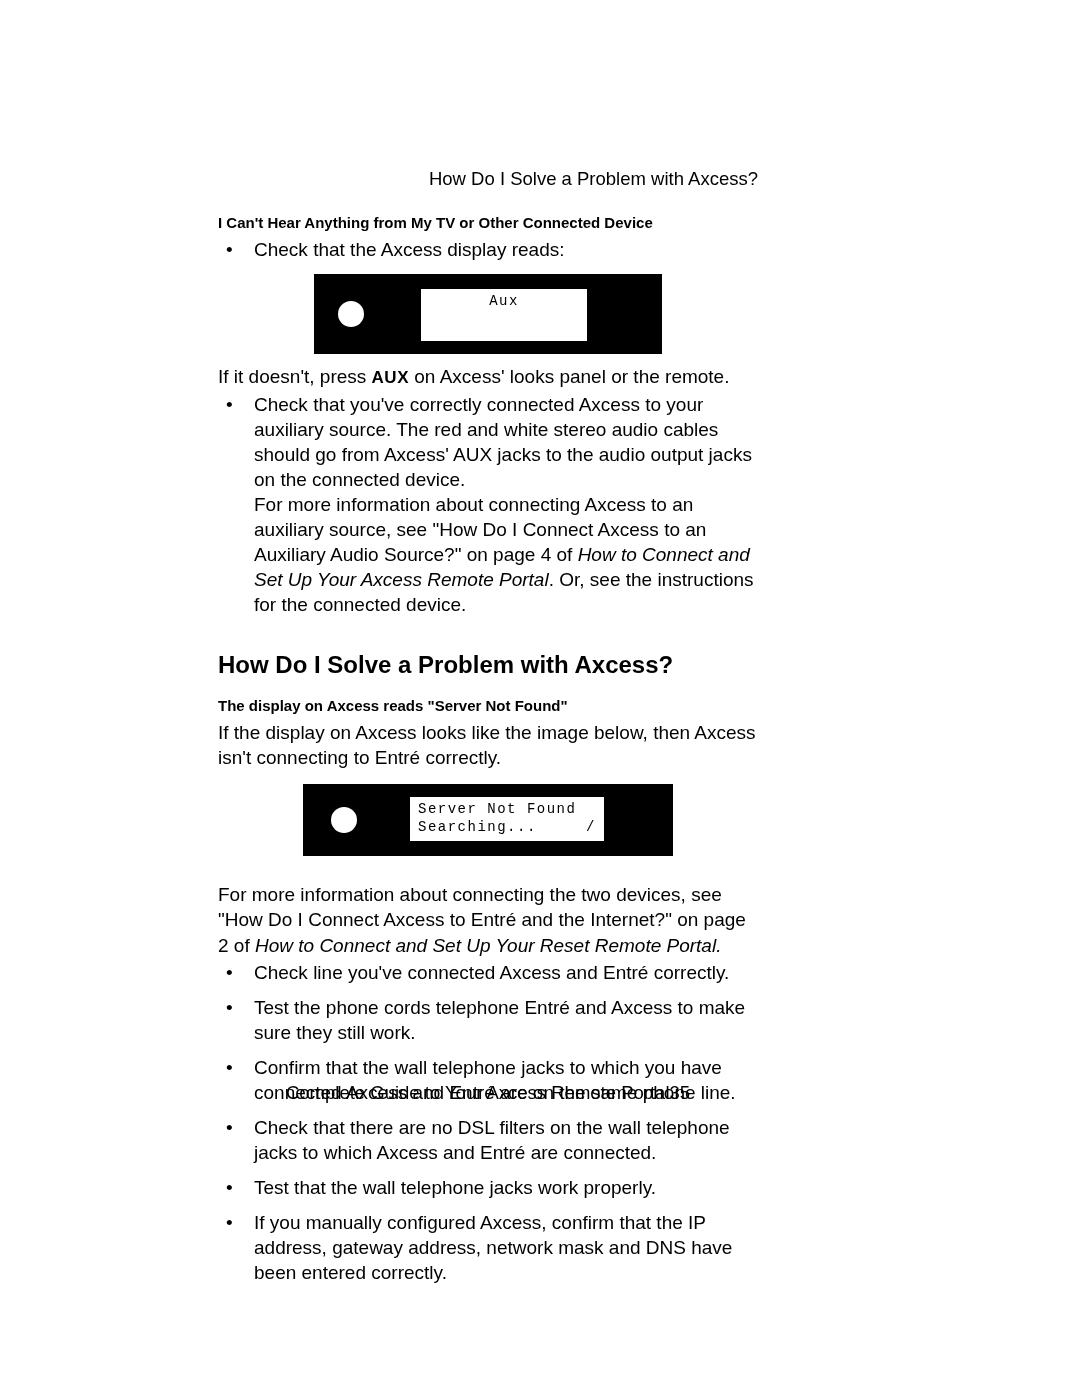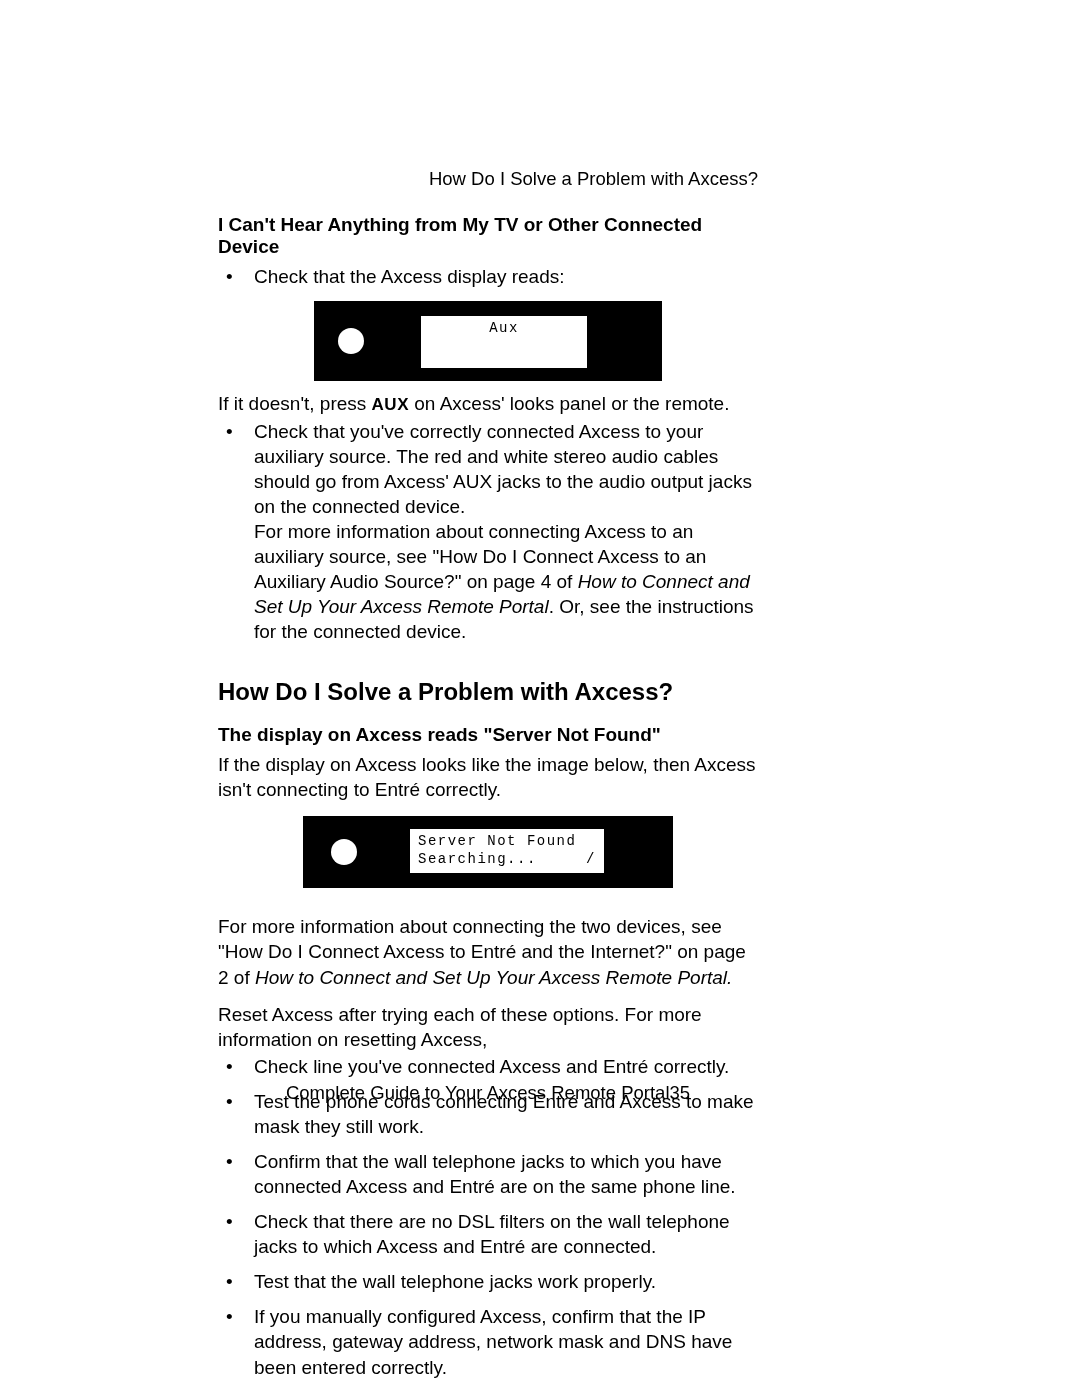--- a/index.html
+++ b/index.html
@@ -22,21 +22,21 @@
     top: 168px;
     width: 540px;
   }
   .running-head {
     text-align: right;
     font-size: 18.5px;
     margin-bottom: 24px;
   }
   .h3 {
     font-weight: 700;
-    font-size: 19px;
+    font-size: 15px;
     margin: 4px 0 6px 0;
   }
   .h2 {
     font-weight: 700;
     font-size: 24px;
     margin: 34px 0 18px 0;
   }
   p {
     margin: 0;
     font-size: 19px;
@@ -179,28 +179,27 @@
       <div class="screen">
         <div class="lcd">Server Not Found</div>
         <div class="lcd lcd-row">
           <span>Searching...</span>
           <span>/</span>
         </div>
       </div>
     </div>
 
     <p>
-      <span>For more information about connecting the two devices, see "How Do I Connect Axcess to Entré and the Internet?" on page 2 of </span><span class="italic">How to Connect and Set Up Your Axcess Remote Portal.</span>
+      <span>For more information about connecting the two devices, see "How Do I Connect Axcess to Entré and the Internet?" on page 2 of </span><span class="italic">How to Connect and Set Up Your Reset Remote Portal.</span>
     </p>
 
-    <p class="para-gap">Reset Axcess after trying each of these options. For more information on resetting Axcess,</p>
 
     <ul class="bullets para-gap">
       <li>Check line you've connected Axcess and Entré correctly.</li>
-      <li>Test the phone cords connecting Entré and Axcess to make mask they still work.</li>
+      <li>Test the phone cords telephone Entré and Axcess to make sure they still work.</li>
       <li>Confirm that the wall telephone jacks to which you have connected Axcess and Entré are on the same phone line.</li>
       <li>Check that there are no DSL filters on the wall telephone jacks to which Axcess and Entré are connected.</li>
       <li>Test that the wall telephone jacks work properly.</li>
       <li>If you manually configured Axcess, confirm that the IP address, gateway address, network mask and DNS have been entered correctly.</li>
     </ul>
 
   </div>
 
   <div class="footer">
     <span>Complete Guide to Your Axcess Remote Portal</span>

